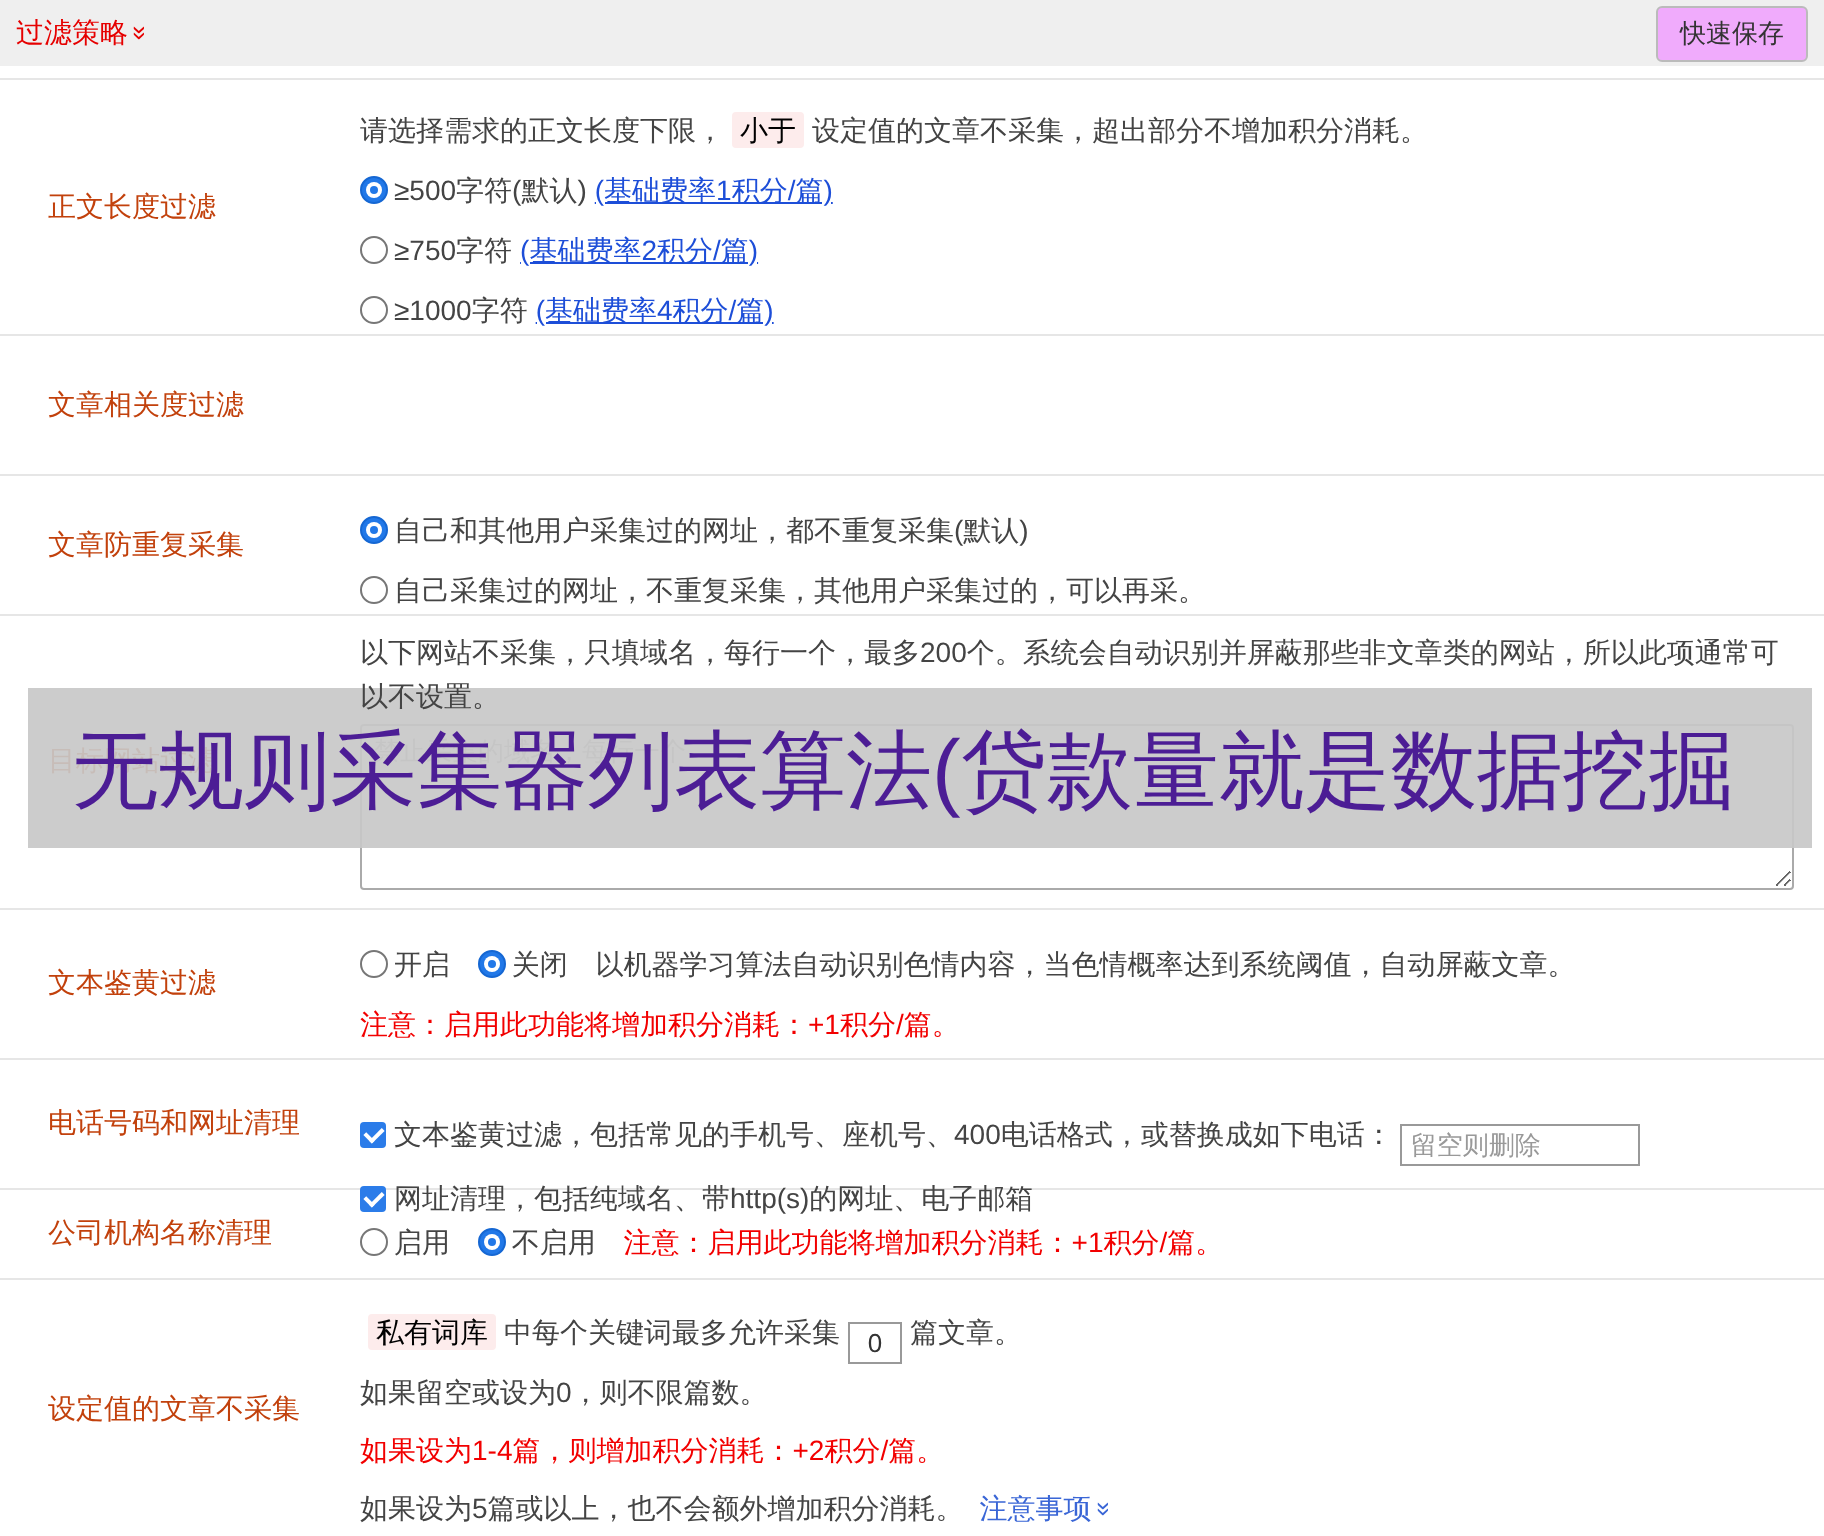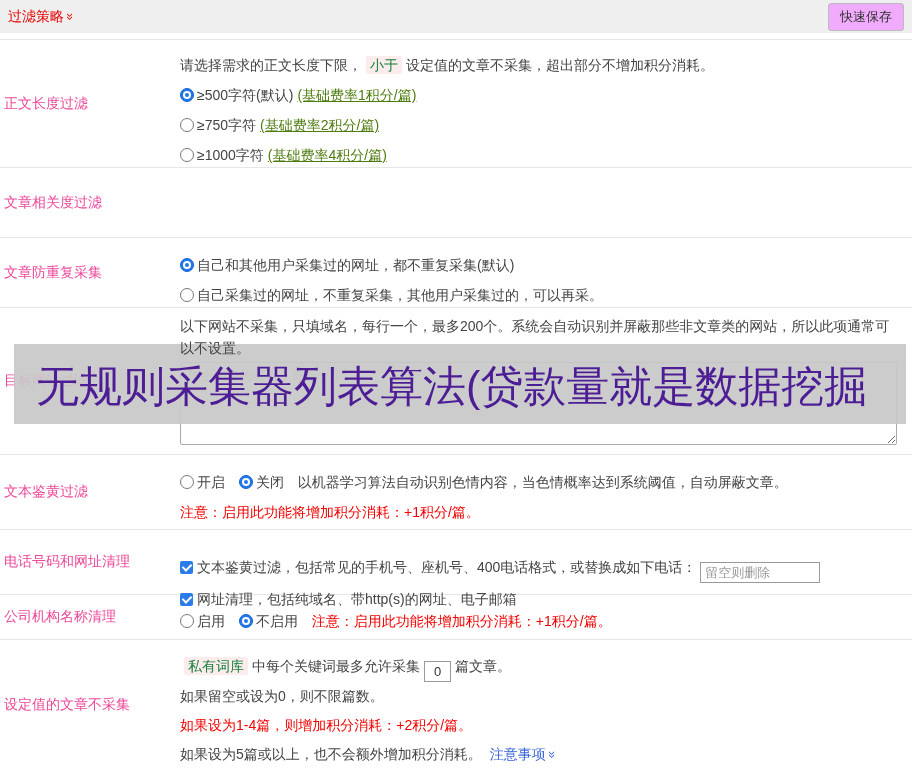--- a/index.html
+++ b/index.html
@@ -19,29 +19,29 @@
   .save-btn {
     background: #f0abfc; border: 1px solid #bbb; border-radius: 3px;
     font: 13px "Liberation Sans","DejaVu Sans",sans-serif; color: #333;
     padding: 4px 11px; cursor: pointer;
   }
   
   .table { margin-top: 6px; border-top: 1px solid #e6e6e6; }
   .row { display: flex; border-bottom: 1px solid #e6e6e6; position: relative; }
   .row:last-child { border-bottom: none; }
   .lbl {
-    width: 180px; flex: 0 0 180px; padding-left: 4px;
-    display: flex; align-items: center; color: #ec4899;
+    width: 180px; flex: 0 0 180px; padding-left: 24px;
+    display: flex; align-items: center; color: #c2410c;
   }
   .content { flex: 1; padding-right: 8px; }
   .line { line-height: 30px; white-space: nowrap; }
   .red { color: #f20000; }
-  .fee { color: #4d7c0f; text-decoration: underline; margin-left: 4px; }
+  .fee { color: #1d4ed8; text-decoration: underline; margin-left: 4px; }
   .token {
-    color: #15803d; background: #fdecec; padding: 1px 4px; margin: 0 4px;
+    color: #000000; background: #fdecec; padding: 1px 4px; margin: 0 4px;
     border-radius: 2px;
   }
   
   .radio {
     position: relative; display: inline-block; width: 14px; height: 14px;
     border: 1px solid #777; border-radius: 50%; background: #fff;
     vertical-align: -2px; margin-right: 3px; cursor: pointer;
   }
   .radio.sel { border-color: #1567d3; background: #2178e8; }
   .radio.sel::after { content:""; position:absolute; left:2px; top:2px; right:2px; bottom:2px; background:#fff; border-radius:50%; }

